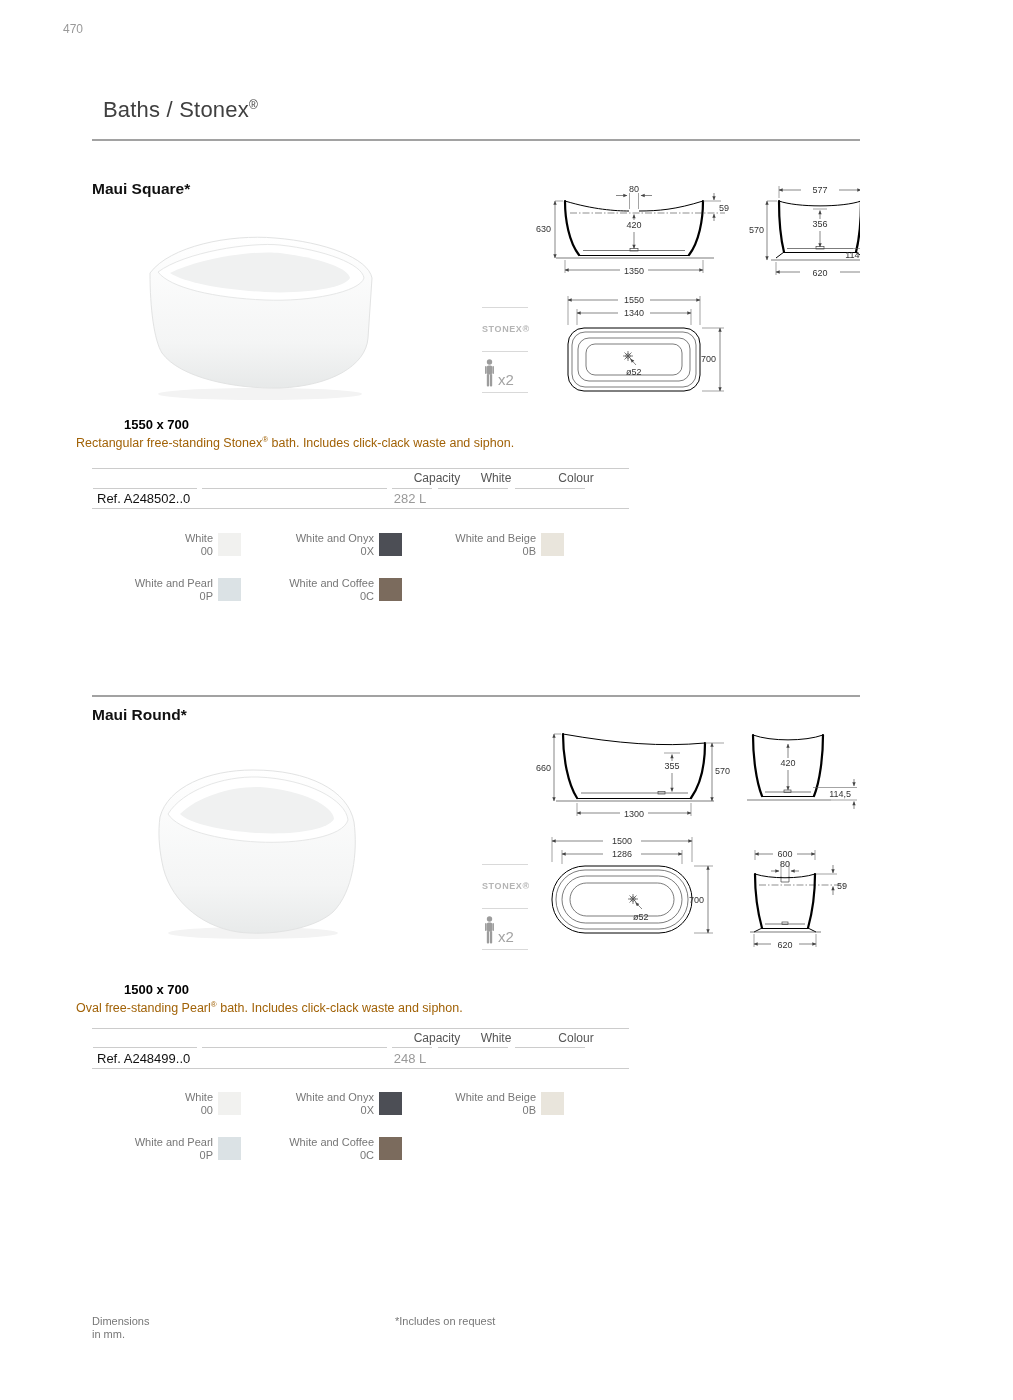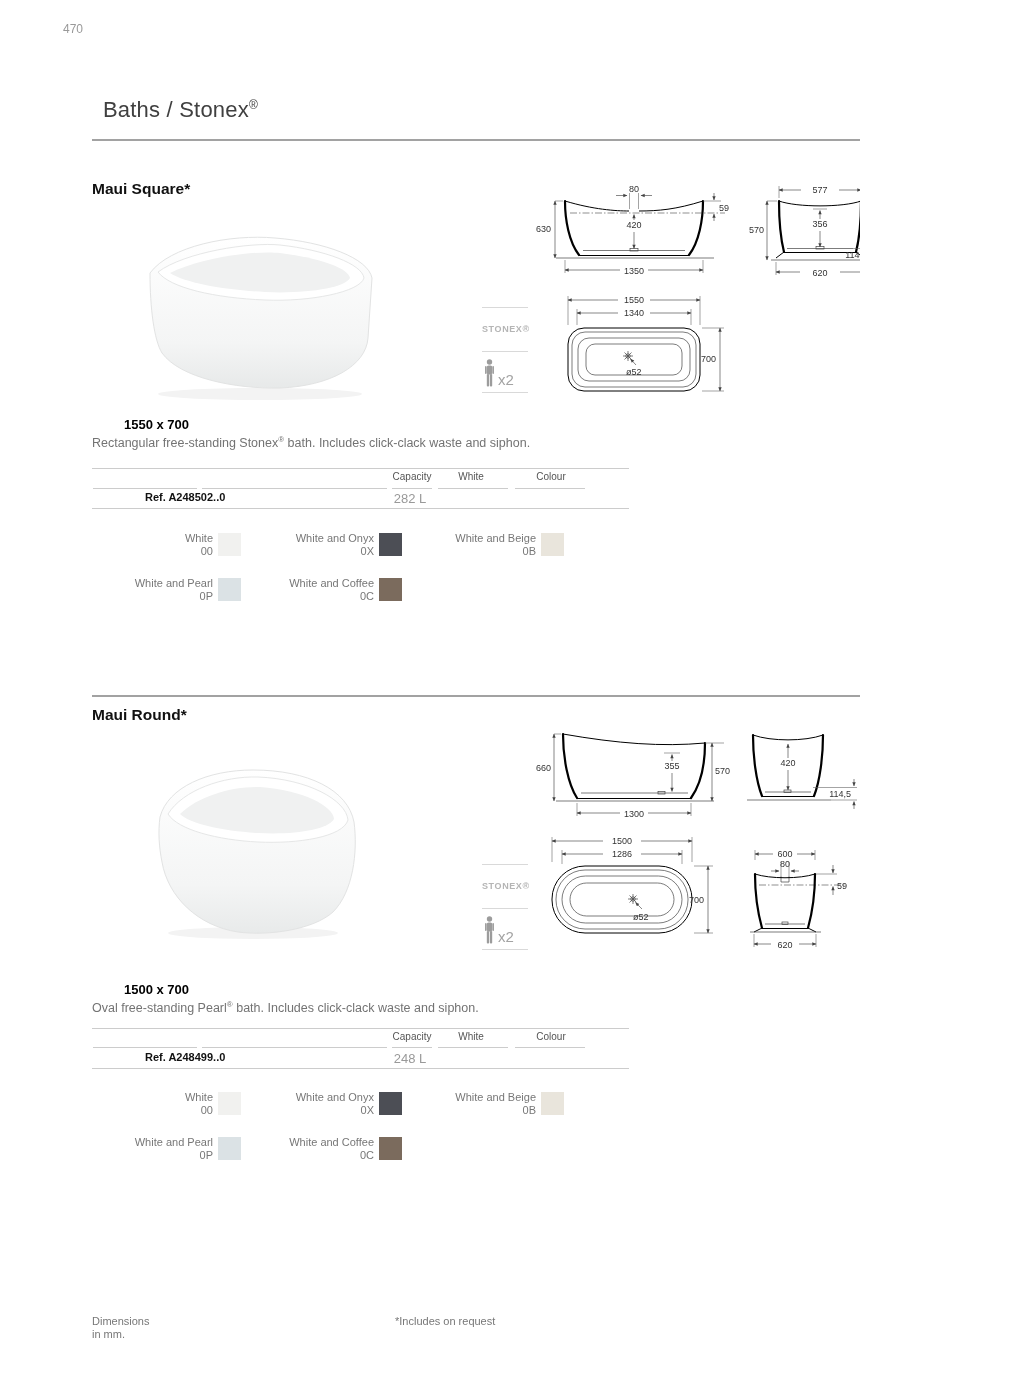--- a/index.html
+++ b/index.html
@@ -8,34 +8,34 @@
   .page { position:relative; width:860px; height:1400px; background:#ffffff; overflow:hidden; }
   .abs { position:absolute; }
 
   .pagenum { position:absolute; left:63px; top:22px; font-size:12px; color:#999; }
   .title { position:absolute; left:92px; top:86px; margin:11px; font-size:22px; font-weight:normal; color:#404040; letter-spacing:.2px; }
   .title sup { font-size:12px; }
   .rule { position:absolute; left:92px; width:800px; height:2px; background:#a2a2a2; }
   .secname { position:absolute; left:92px; font-size:15.5px; font-weight:bold; color:#111; }
 
   .sizehead { position:absolute; left:92px; font-size:13px; font-weight:bold; color:#000;margin-left:32px; }
-  .desc { position:absolute; left:92px; font-size:12.5px; color:#737373; }
+  .desc { position:absolute; left:76px; font-size:12.5px; color:#a16207; }
   .desc sup { font-size:8px; }
 
   
   .badge { position:absolute; left:434px; width:46px;margin-left:48px; }
   .bline { height:1px; background:#d9d9d9; }
   .btext { font-size:9px; font-weight:bold; letter-spacing:.6px; color:#b5b5b5; padding:16px 0; line-height:11px; }
   .bpersons { display:flex; align-items:flex-end; gap:2px; padding:7px 0 5px 1px; }
   .bpersons .xn { font-size:15px; line-height:14px; color:#a3a3a3; }
 
   
   .tline { position:absolute; height:1px; background:#cccccc; }
-  .th { position:absolute; transform:translateX(-50%); font-size:10px; color:#555; white-space:nowrap; }
-  .tref { position:absolute; left:97px; font-size:11px; font-weight:bold; color:#111; white-space:nowrap;margin-left:48px; }
+  .th { position:absolute; transform:translateX(-50%); font-size:12px; color:#555; white-space:nowrap;margin-left:25px; }
+  .tref { position:absolute; left:97px; font-size:13px; font-weight:normal; color:#111; white-space:nowrap; }
   .tcap { position:absolute; transform:translateX(-50%); font-size:13px; color:#999; white-space:nowrap; }
 
   
   .copt { position:absolute; display:flex; align-items:flex-start; }
   .clabel { flex:1; text-align:right; font-size:11px; color:#777; line-height:12.5px; padding-right:5px; padding-top:0px; }
   .cswatch { width:23px; height:23px; margin-top:1px; flex:0 0 23px; }
 
   .footer { position:absolute; font-size:11px; color:#777; line-height:13px; }
 
   

